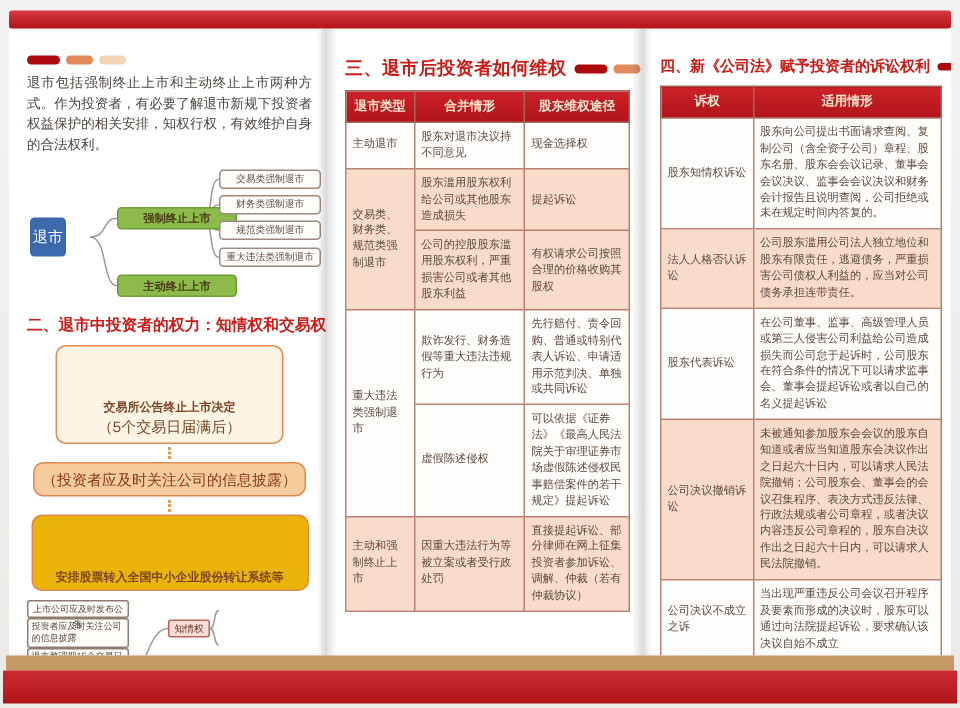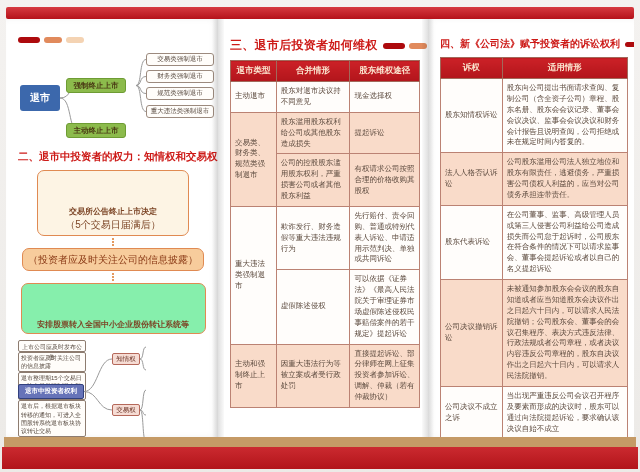--- a/index.html
+++ b/index.html
@@ -40,34 +40,34 @@
   .bars.small .b1 { width:12px; }
 
   .para { margin-top:6px; font-size:9px; line-height:1.5; color:#4c4640; text-align:justify; }
 
   
   .diag { position:relative; margin-top:8px; width:196px; }
   .diag1 { height:92px; }
   .diag svg { position:absolute; left:0; top:0; }
   .diag path { stroke:#9a9a9a; stroke-width:1; fill:none; }
   .n { position:absolute; display:flex; align-items:center; justify-content:center; text-align:center; border-radius:3px; }
-  .n-root { left:2px; top:34px; width:40px; height:26px; background:#3c68ac; color:#fff; font-size:10px; font-weight:bold; }
-  .n-green { left:48px; width:60px; height:15px; background:#8cbb4c; border:1px solid #6e9c34; color:#4a3a14; font-size:7.5px; font-weight:bold; }
+  .n-root { left:2px; top:34px; width:24px; height:26px; background:#3c68ac; color:#fff; font-size:10px; font-weight:normal; }
+  .n-green { left:60px; width:80px; height:15px; background:#8cbb4c; border:1px solid #6e9c34; color:#4a3a14; font-size:7.5px; font-weight:bold; }
   .n-forced { top:27px; } .n-volun { top:72px; }
   .n-leaf { left:128px; width:68px; height:13px; background:#fffdfa; border:1px solid #9c8a7e; color:#5a4c42; font-size:6.5px; }
   .lf1{top:2px;} .lf2{top:19px;} .lf3{top:36px;} .lf4{top:54px;}
 
   
   .flow { margin-top:6px; }
   .fbox { border:1.2px solid #e08a52; border-radius:7px; text-align:center; padding:3px 4px; margin:0 auto; }
   .fbox .l1 { display:block; font-size:8px; font-weight:bold;margin-top:32px; }
   .fbox .l2 { display:block; font-size:10px; margin-top:1px; }
   .f1 { width:152px; background:#fdf4e4; color:#7c4526; }
   .f2 { width:182px; background:#f7cc9c; color:#8a3a16; }
-  .f3 { width:185px; background:#86efac; color:#7c4526; }
+  .f3 { width:185px; background:#eab308; color:#7c4526; }
   .fconn { width:0; height:8px; border-left:2px dotted #e59a60; margin:2px auto; }
 
   
   .diag2 { height:116px; margin-top:6px; }
   .n2 { position:absolute; display:flex; align-items:center; justify-content:center; text-align:center; border-radius:2px; }
   .n2-root { left:0; top:44px; width:66px; height:15px; background:#6673b8; border:1px solid #31407e; color:#fff; font-size:6.5px; font-weight:bold; }
   .n2-key { left:94px; width:28px; height:12px; background:#f6dcd4; border:1px solid #b5685a; color:#6b3326; font-size:6.5px; }
   .k-know { top:13px; } .k-trade { top:64px; }
   .n2-leaf { left:128px; width:68px; background:#fffdfa; border:1px solid #8d7c70; color:#55483e;
     font-size:6px; line-height:1.35; padding:1px 2px; text-align:left; border-radius:2px; display:block; }
@@ -95,20 +95,21 @@
 
   <div class="panel panel-left">
     <div class="inner">
       <div class="sec-title t-lg">
         <span class="bars">
           <span class="bar b1"></span>
           <span class="bar b2"></span>
           <span class="bar b3"></span>
         </span>
       </div>
+      <div class="para">退市包括强制终止上市和主动终止上市两种方式。作为投资者，有必要了解退市新规下投资者权益保护的相关安排，知权行权，有效维护自身的合法权利。</div>
 
       <div class="diag diag1">
         <svg width="196" height="92" viewBox="0 0 196 92">
           <path d="M42 47 C54 47 50 34.5 60 34.5"></path>
           <path d="M42 47 C54 47 50 79.5 60 79.5"></path>
           <path d="M118 34.5 C124 34.5 121 8.5 128 8.5"></path>
           <path d="M118 34.5 C124 34.5 121 25.5 128 25.5"></path>
           <path d="M118 34.5 C124 34.5 121 42.5 128 42.5"></path>
           <path d="M118 34.5 C124 34.5 121 60.5 128 60.5"></path>
         </svg>

